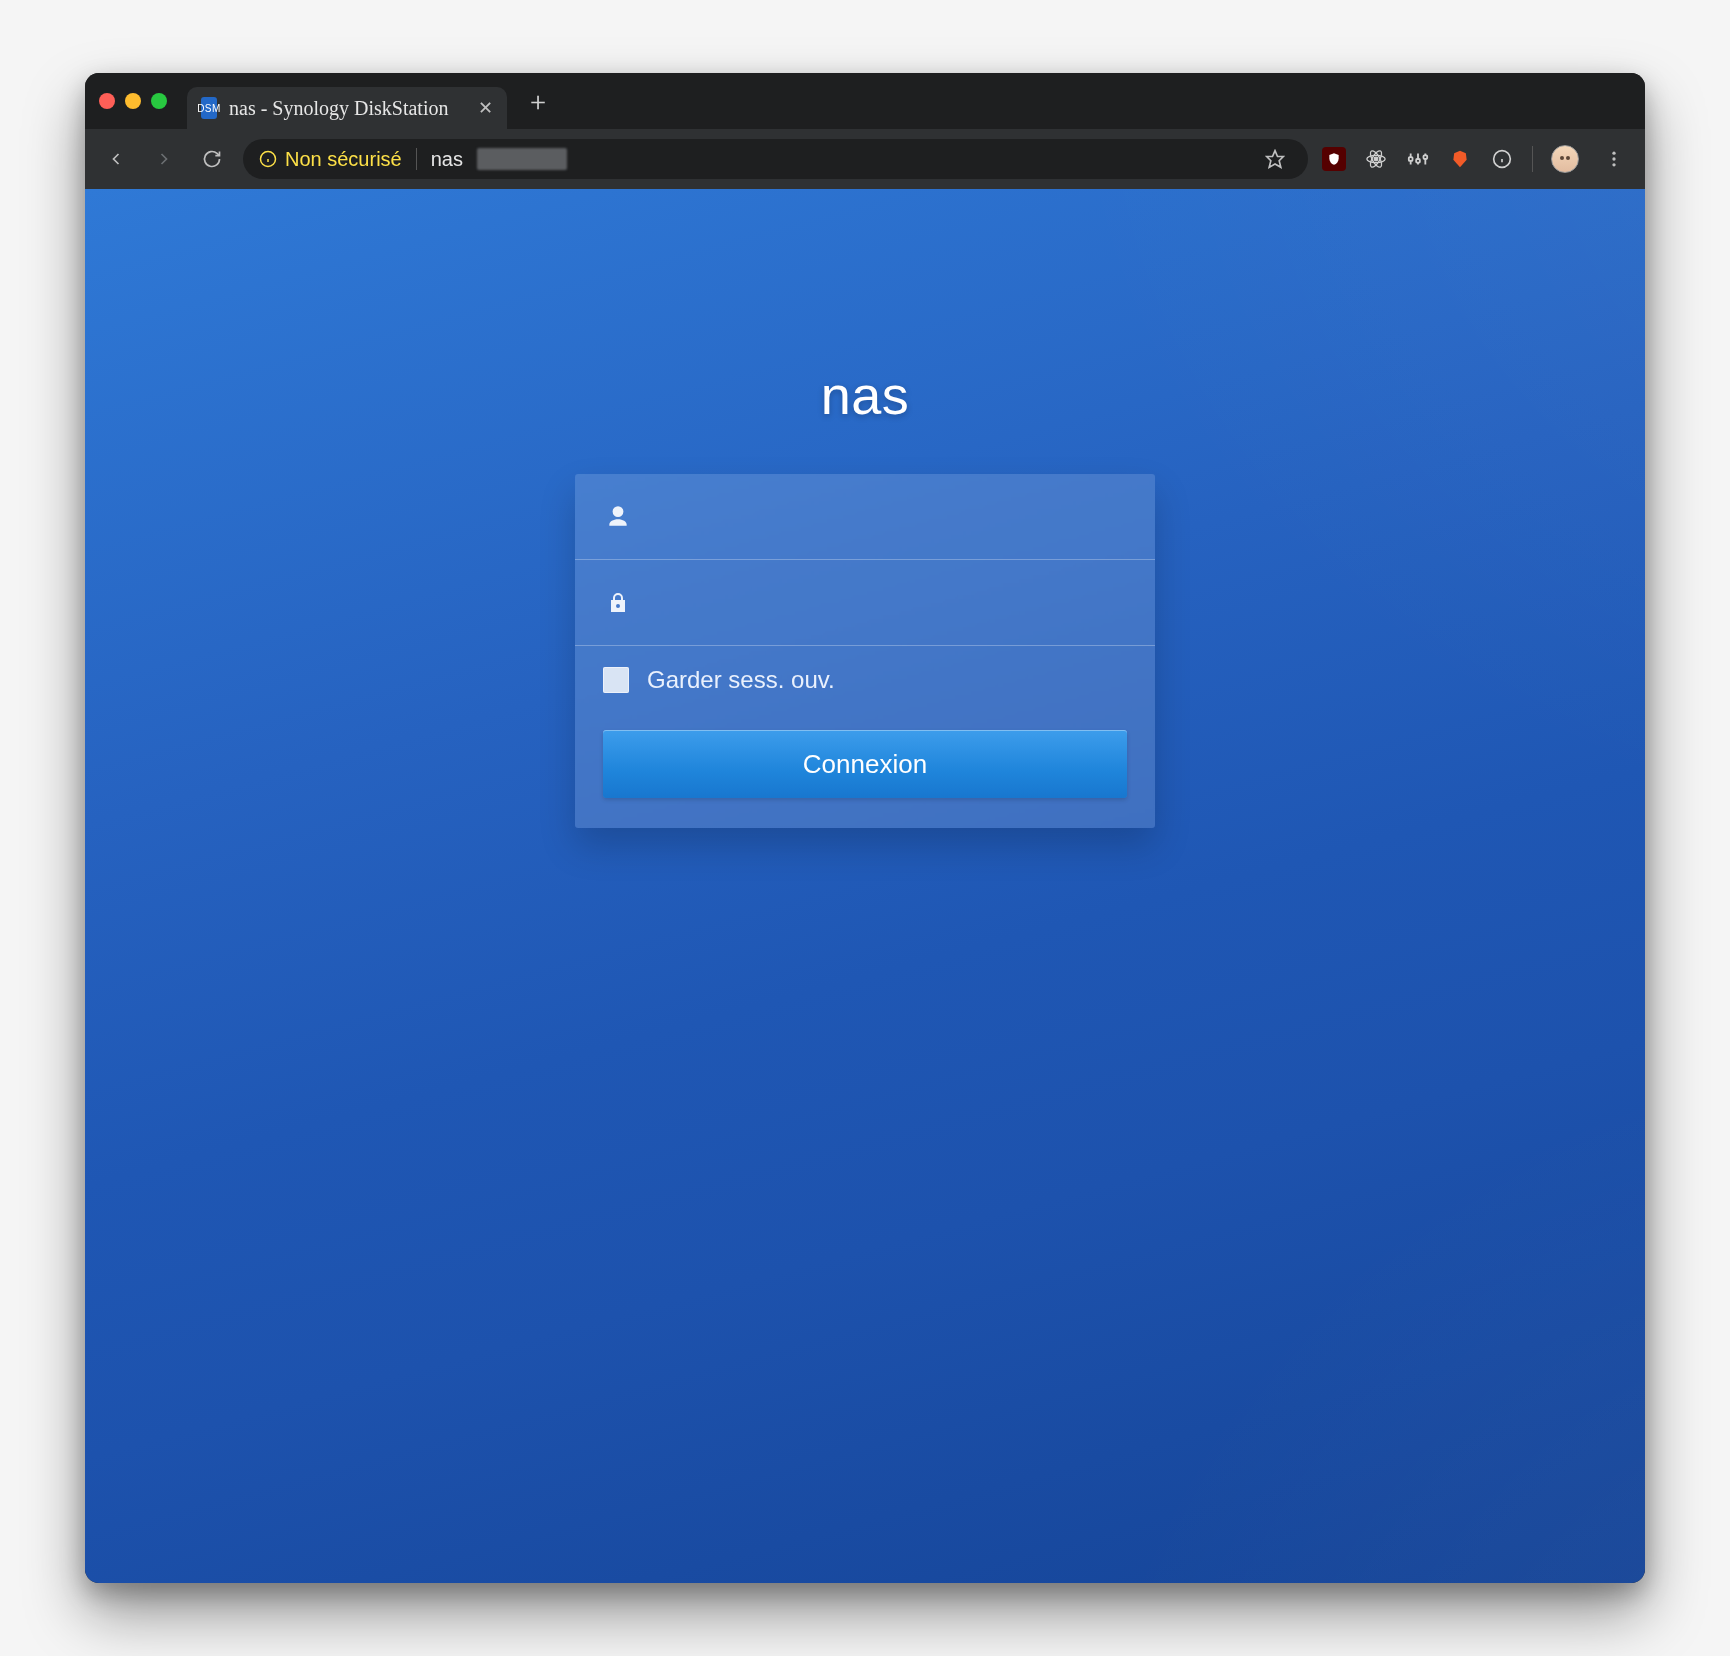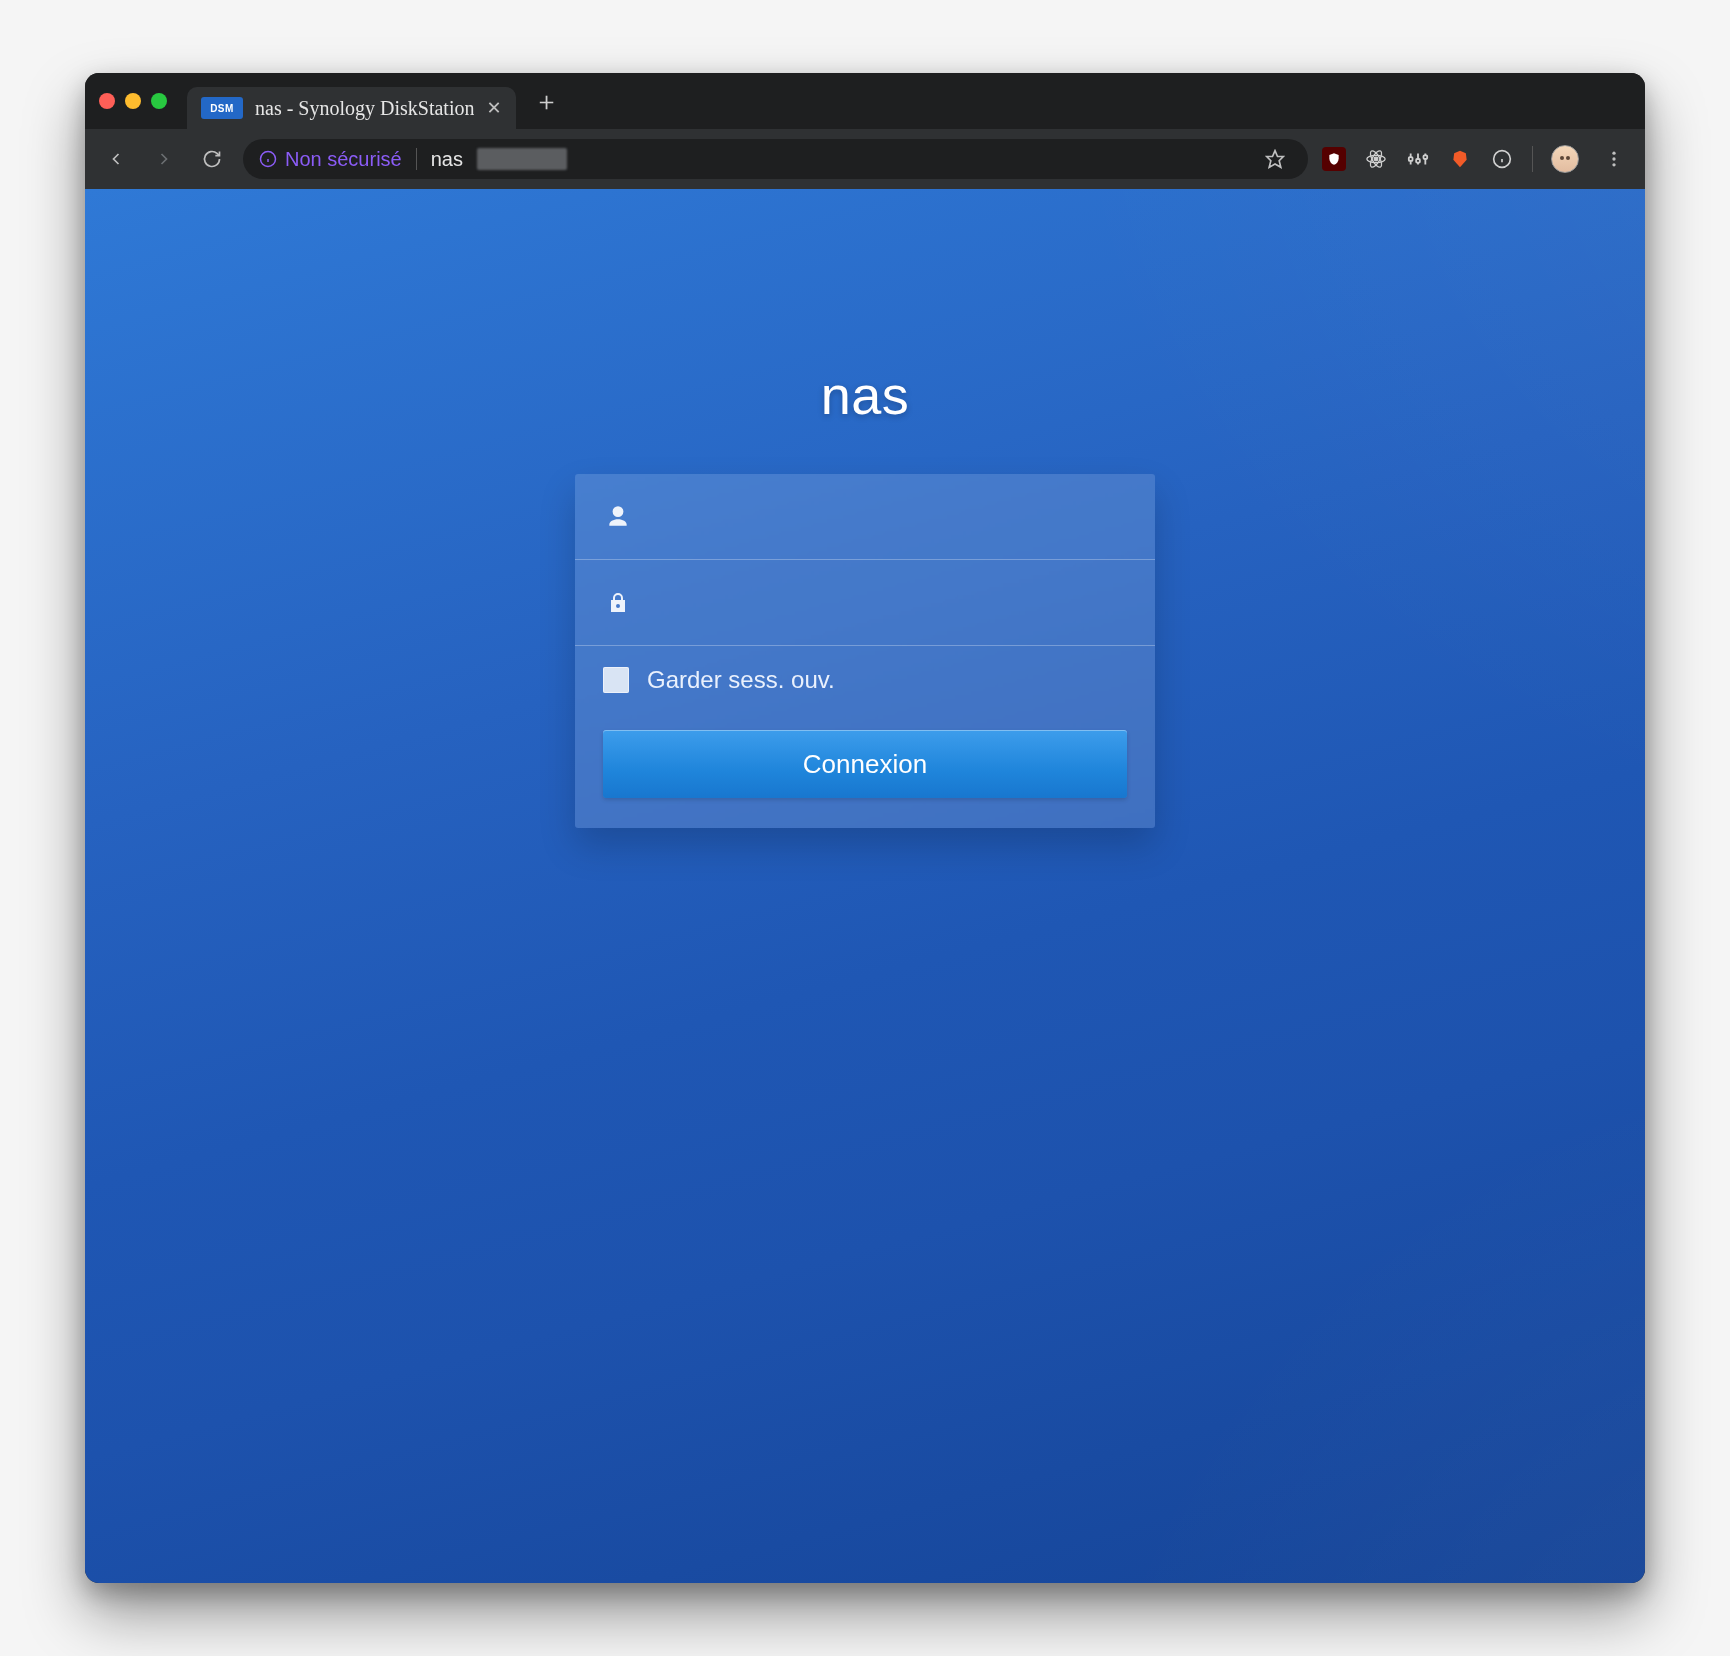--- a/index.html
+++ b/index.html
@@ -46,26 +46,26 @@
       display: flex;
       align-items: center;
       padding: 0 14px;
       gap: 12px;
       color: #e6e6e6;
       font-size: 20px;
       min-width: 320px;
       align-self: flex-end;
     }
     .favicon {
-      width: 42px; height: 22px;
+      width: 16px; height: 22px;
       background: #2368c7;
       border-radius: 3px;
       color: #fff;
       font-size: 10px;
-      font-weight: 700;
+      font-weight: 400;
       display:flex;align-items:center;justify-content:center;
       letter-spacing: .5px;
     }
     .tab-title { flex: 1; white-space: nowrap; overflow: hidden; text-overflow: ellipsis; font-family: Liberation Serif, serif; }
     .tab-close { color:#bfbfbf; font-size: 18px; cursor: pointer; }
 
     .new-tab {
       color: #cfcfcf; font-size: 26px; padding: 0 18px; cursor: pointer;
     }
 
@@ -93,21 +93,21 @@
       background: #1e1f20;
       border-radius: 20px;
       display: flex;
       align-items: center;
       padding: 0 16px;
       gap: 14px;
       color: #d2d3d4;
       font-size: 20px;
     }
     .divider { width:1px; height: 22px; background:#555; }
-    .security { display:flex; align-items:center; gap: 8px; color:#8b5cf6;}
+    .security { display:flex; align-items:center; gap: 8px; color:#fde047;}
     .url-visible { color:#e6e6e6; }
     .url-hidden  { width: 90px; height: 22px; background:#5b5d60; border-radius:2px; filter: blur(1px);}
     .ab-spacer { flex: 1; }
 
     .ext-icons { display:flex; align-items:center; gap: 18px; }
     .ext { width: 24px; height: 24px; display:flex;align-items:center;justify-content:center; color:#cfcfcf; }
     .ext.ublock { background:#550000; border-radius:4px; }
     .ext.ublock svg { fill:#fff; }
     .ext.brave svg { fill:#f25b28; }
     .avatar {

